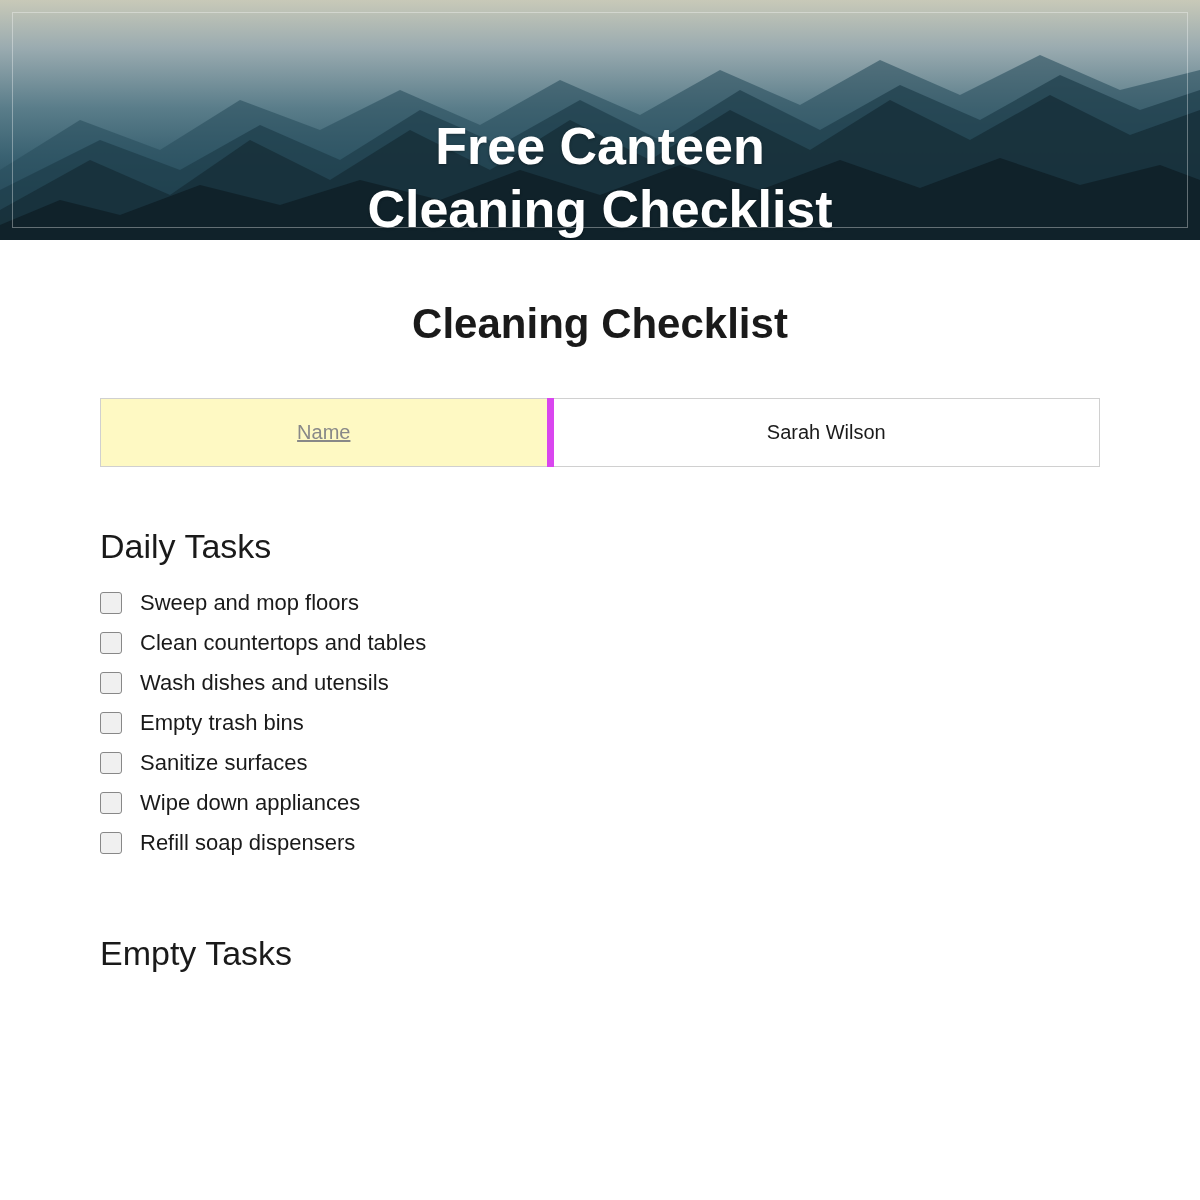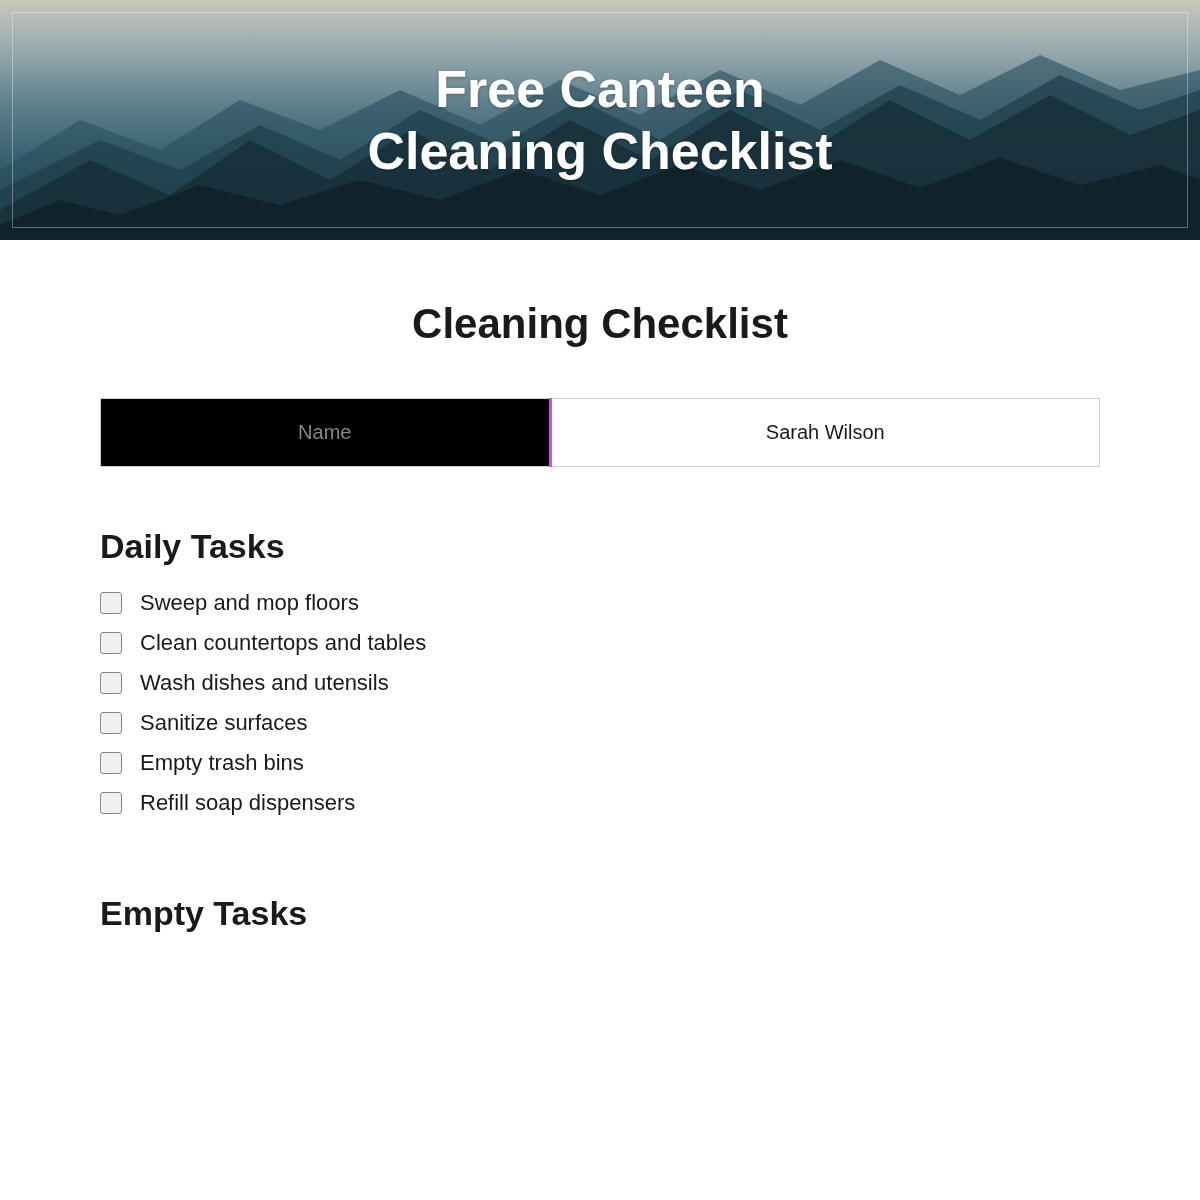--- a/index.html
+++ b/index.html
@@ -16,21 +16,21 @@
       color: #1a1a1a;
     }
 
     
     .hero-banner {
       width: 100%;
       height: 240px;
       position: relative;
       overflow: hidden;
       display: flex;
-      align-items: center;
+      align-items: flex-end;
       justify-content: center;
     }
 
     .hero-bg {
       position: absolute;
       inset: 0;
       background: linear-gradient(
         180deg,
         #c8c9b8 0%,
         #9aabb0 20%,
@@ -100,35 +100,36 @@
     }
 
     .info-table td {
       padding: 22px 30px;
       font-size: 20px;
       font-family: Arial, sans-serif;
     }
 
     .info-table td:first-child {
       width: 45%;
-      border-right: 3px solid #d946ef;
+      border-right: 7px solid #d946ef;
       text-align: center;
       color: #888888;
-      background: #000000;
+      background: #fef9c3;
+      text-decoration: underline;
     }
 
     .info-table td:last-child {
       text-align: center;
       color: #1a1a1a;
     }
 
     
     .section-heading {
       font-size: 34px;
-      font-weight: 700;
+      font-weight: 400;
       font-family: Arial, sans-serif;
       color: #1a1a1a;
       margin-bottom: 24px;
     }
 
     
     .checklist {
       list-style: none;
       margin-bottom: 78px;
     }
@@ -201,25 +202,29 @@
       <li>
       <span class="checkbox-icon"></span>
       <span>Clean countertops and tables</span>
     </li>
       <li>
       <span class="checkbox-icon"></span>
       <span>Wash dishes and utensils</span>
     </li>
       <li>
       <span class="checkbox-icon"></span>
+      <span>Empty trash bins</span>
+    </li>
+      <li>
+      <span class="checkbox-icon"></span>
       <span>Sanitize surfaces</span>
     </li>
       <li>
       <span class="checkbox-icon"></span>
-      <span>Empty trash bins</span>
+      <span>Wipe down appliances</span>
     </li>
       <li>
       <span class="checkbox-icon"></span>
       <span>Refill soap dispensers</span>
     </li>
     </ul>
 
   <h3 class="section-heading">Empty Tasks</h3>
 
 </div>

